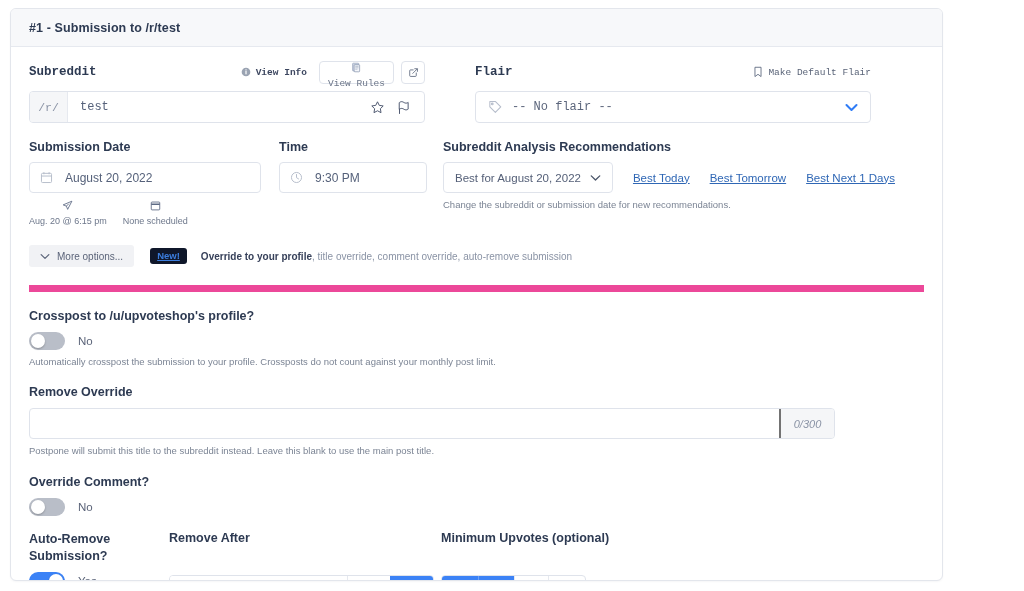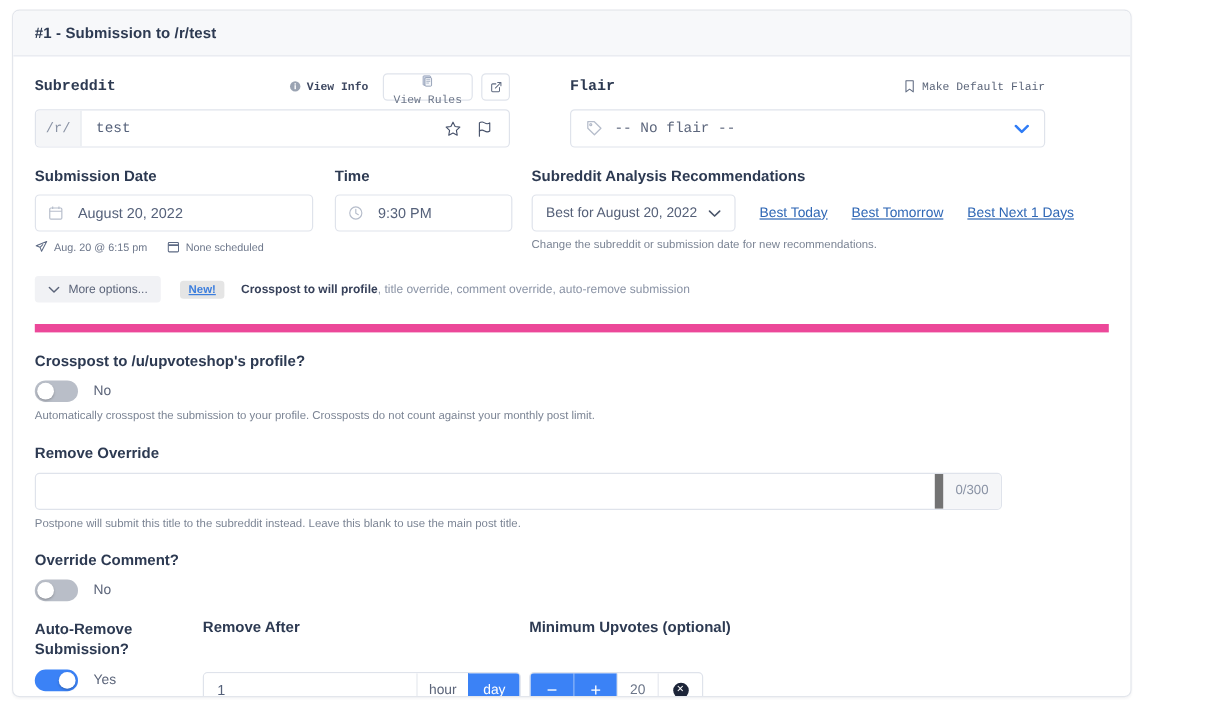--- a/index.html
+++ b/index.html
@@ -159,21 +159,21 @@
   .field-icon { padding: 0 10px; display: flex; align-items: center; }
   .field-text { padding-left: 2px; color: #55617a; font-size: 12px; }
 
   .meta-line {
     display: flex; align-items: center;
     gap: 16px;
     margin-top: 7px;
     font-size: 9px;
     color: #6d778b;
   }
-  .meta-item { display: flex; align-items: center; gap: 5px; }
+  .meta-item { display: flex; align-items: center; gap: 5px; flex-direction: column; }
 
   .reco-row { display: flex; align-items: center; }
   .reco-select {
     height: 31px;
     border: 1px solid #dfe3eb;
     border-radius: 4px;
     background: #fff;
     display: flex; align-items: center;
     gap: 9px;
     padding: 0 11px;
@@ -202,21 +202,21 @@
     border-radius: 3px;
     display: flex; align-items: center;
     gap: 7px;
     padding: 0 11px;
     font-size: 10px;
     color: #5b footer;
     color: #5b6479;
   }
   .badge-new {
     margin-left: 16px;
-    background: #e5e5e5;
+    background: #0f172a;
     color: #3b7ddd;
     font-size: 9.5px;
     font-weight: bold;
     border-radius: 3px;
     padding: 3px 7px;
     line-height: 1;
     text-decoration: underline;
   }
   .more-desc {
     margin-left: 14px;
@@ -266,24 +266,25 @@
     border: 0; outline: 0;
     padding: 0 11px;
     font-size: 12px;
     color: #55617a;
     font-family: "Liberation Sans", sans-serif;
     background: transparent;
   }
   .counter {
     width: 55px;
     background: #f5f6f8;
-    border-left: 7px solid #737373;
+    border-left: 2px solid #737373;
     display: flex; align-items: center; justify-content: center;
     font-size: 11px;
     color: #8a93a5;
+    font-style: italic;
   }
 
   
   .sec-bottom { display: flex; margin-top: 15px; }
   .col-autoremove { width: 140px; }
   .col-removeafter { width: 272px; }
   .col-minupvotes { width: 300px; }
   .label-wrap { line-height: 1.35; display:block; }
 
   .remove-after-grp {
@@ -530,21 +531,21 @@
         <div class="more-btn">
           <span>
             <svg width="10" height="7" viewBox="0 0 14 9" fill="none" stroke="#5b6479" stroke-width="1.7" stroke-linecap="round" stroke-linejoin="round">
               <path d="M1.6 1.8L7 7.1l5.4-5.3"></path>
             </svg>
           </span>
           <span>More options...</span>
         </div>
         <span class="badge-new">New!</span>
         <span class="more-desc">
-          <b>Crosspost to will profile</b><span>, title override, comment override, auto-remove submission</span>
+          <b>Override to your profile</b><span>, title override, comment override, auto-remove submission</span>
         </span>
       </div>
 
       <div class="sec-block">
         <span class="label">Crosspost to /u/upvoteshop's profile?</span>
         <div class="toggle-row">
           <span class="toggle off">
               <span class="knob"></span>
             </span>
           <span class="toggle-text">No</span>

